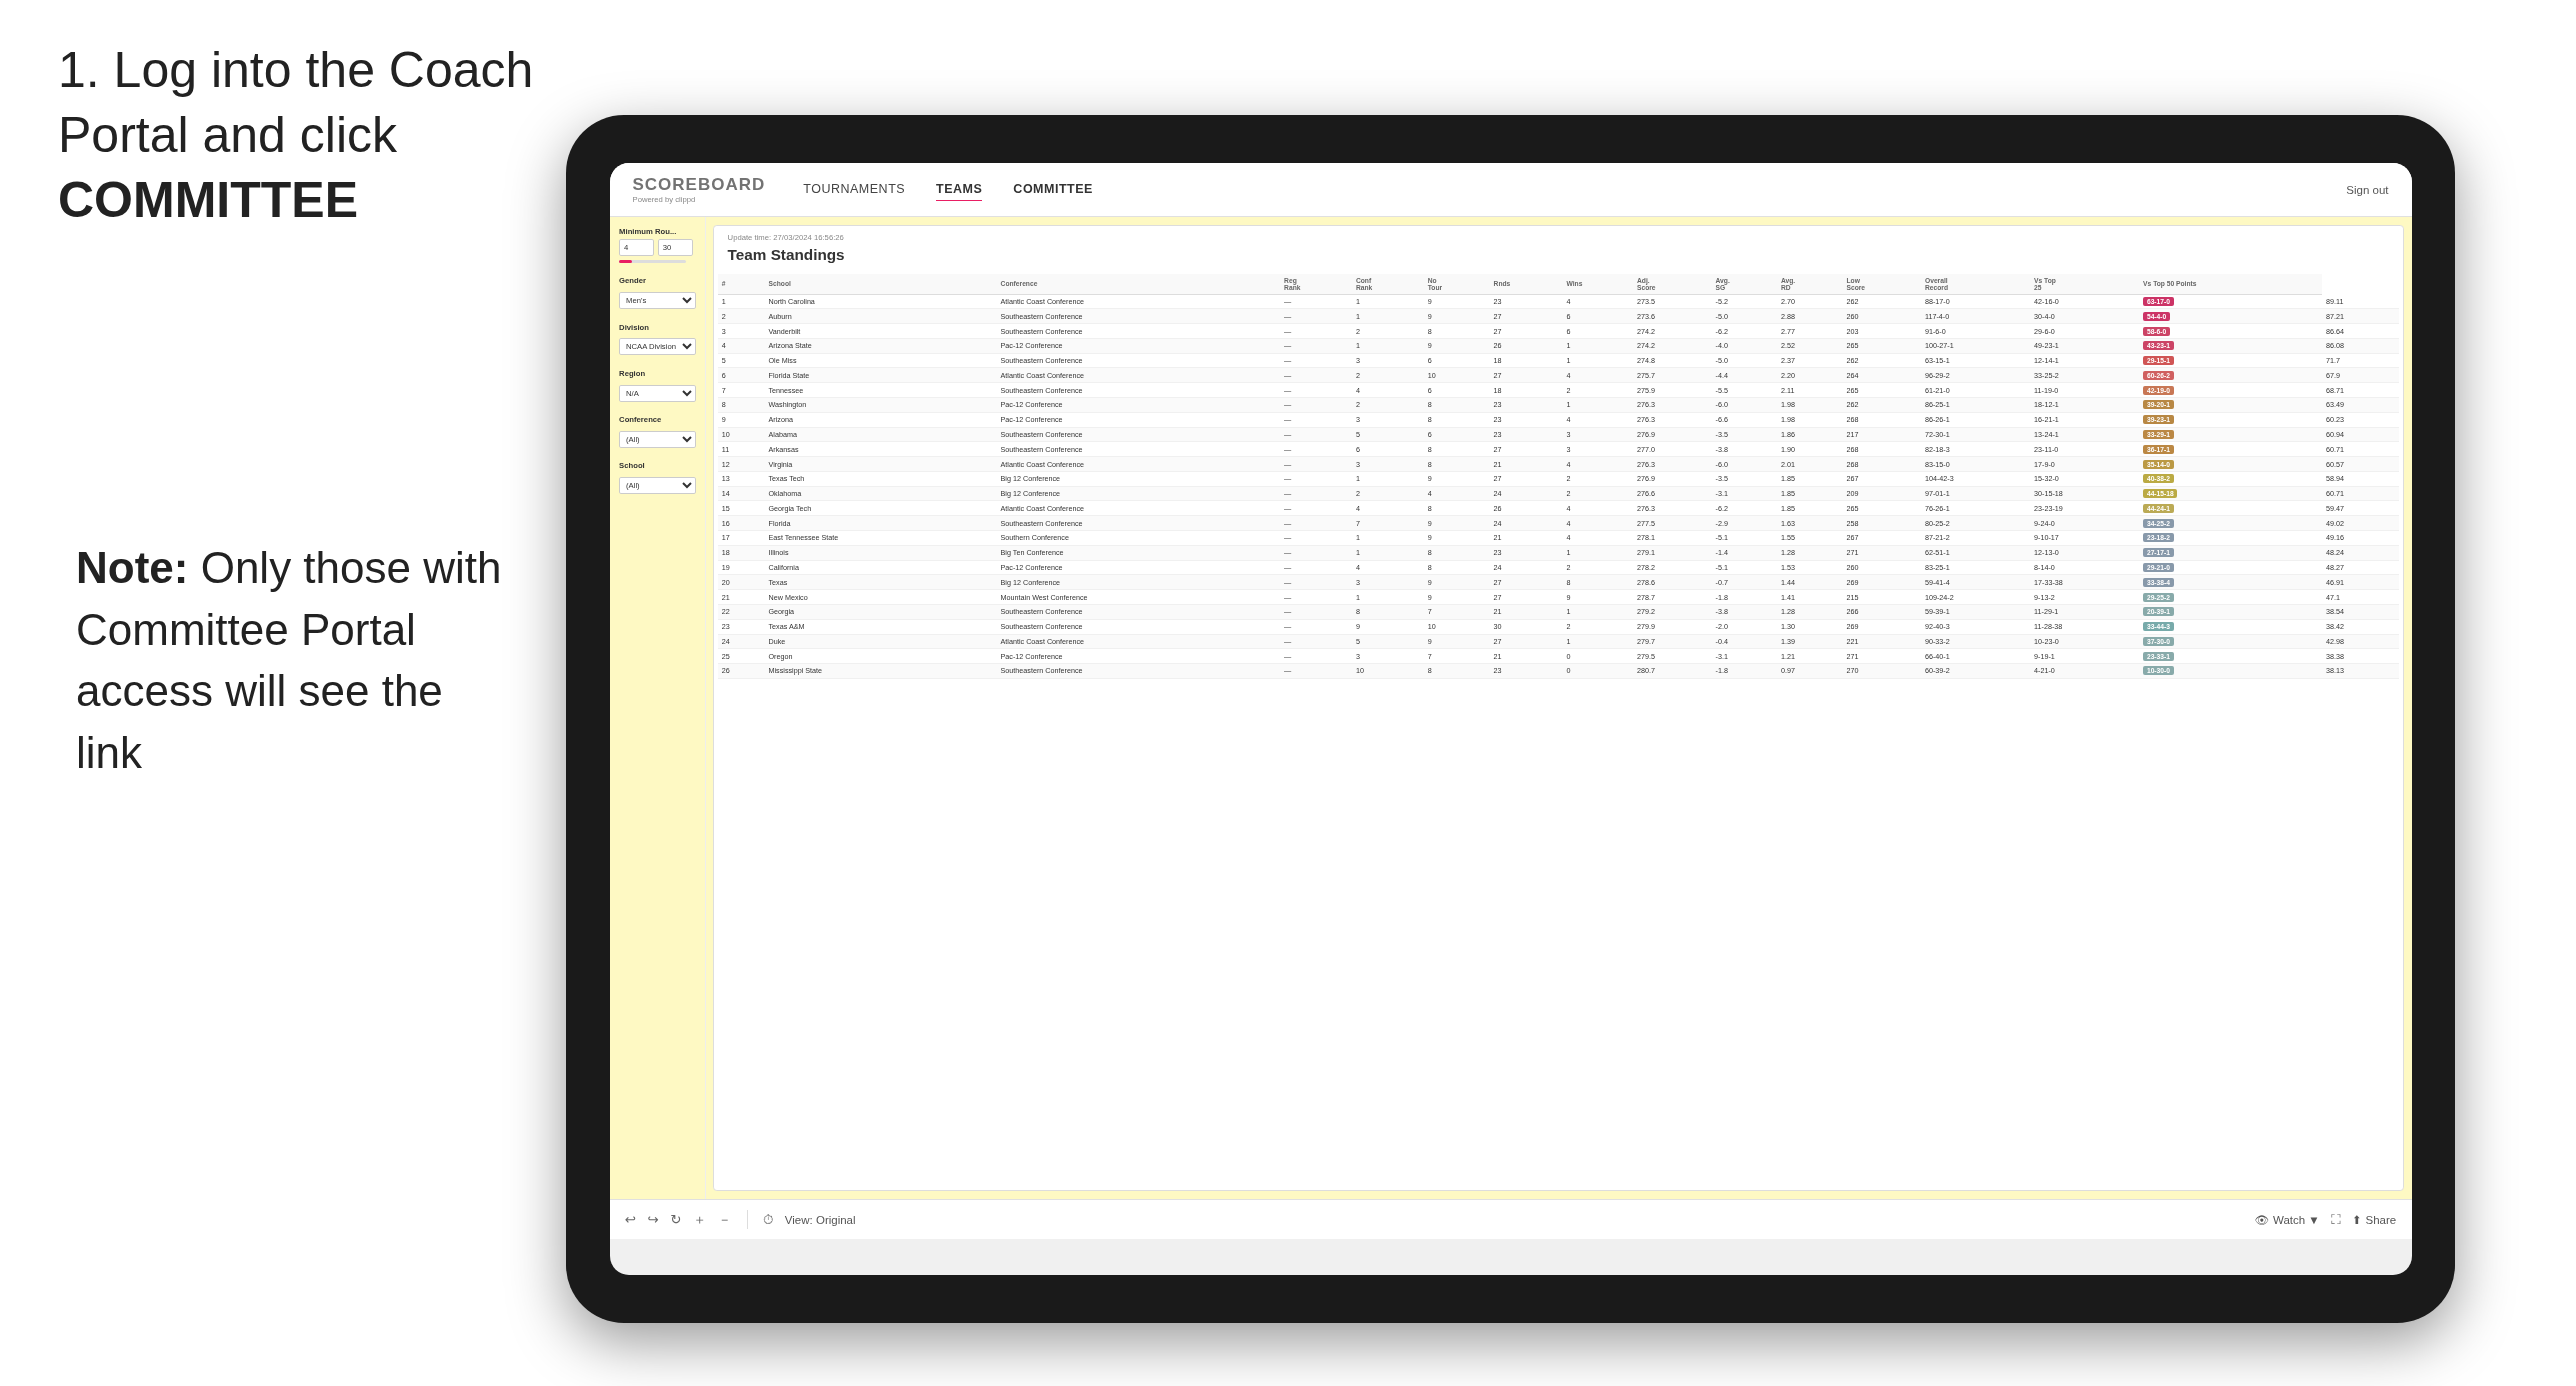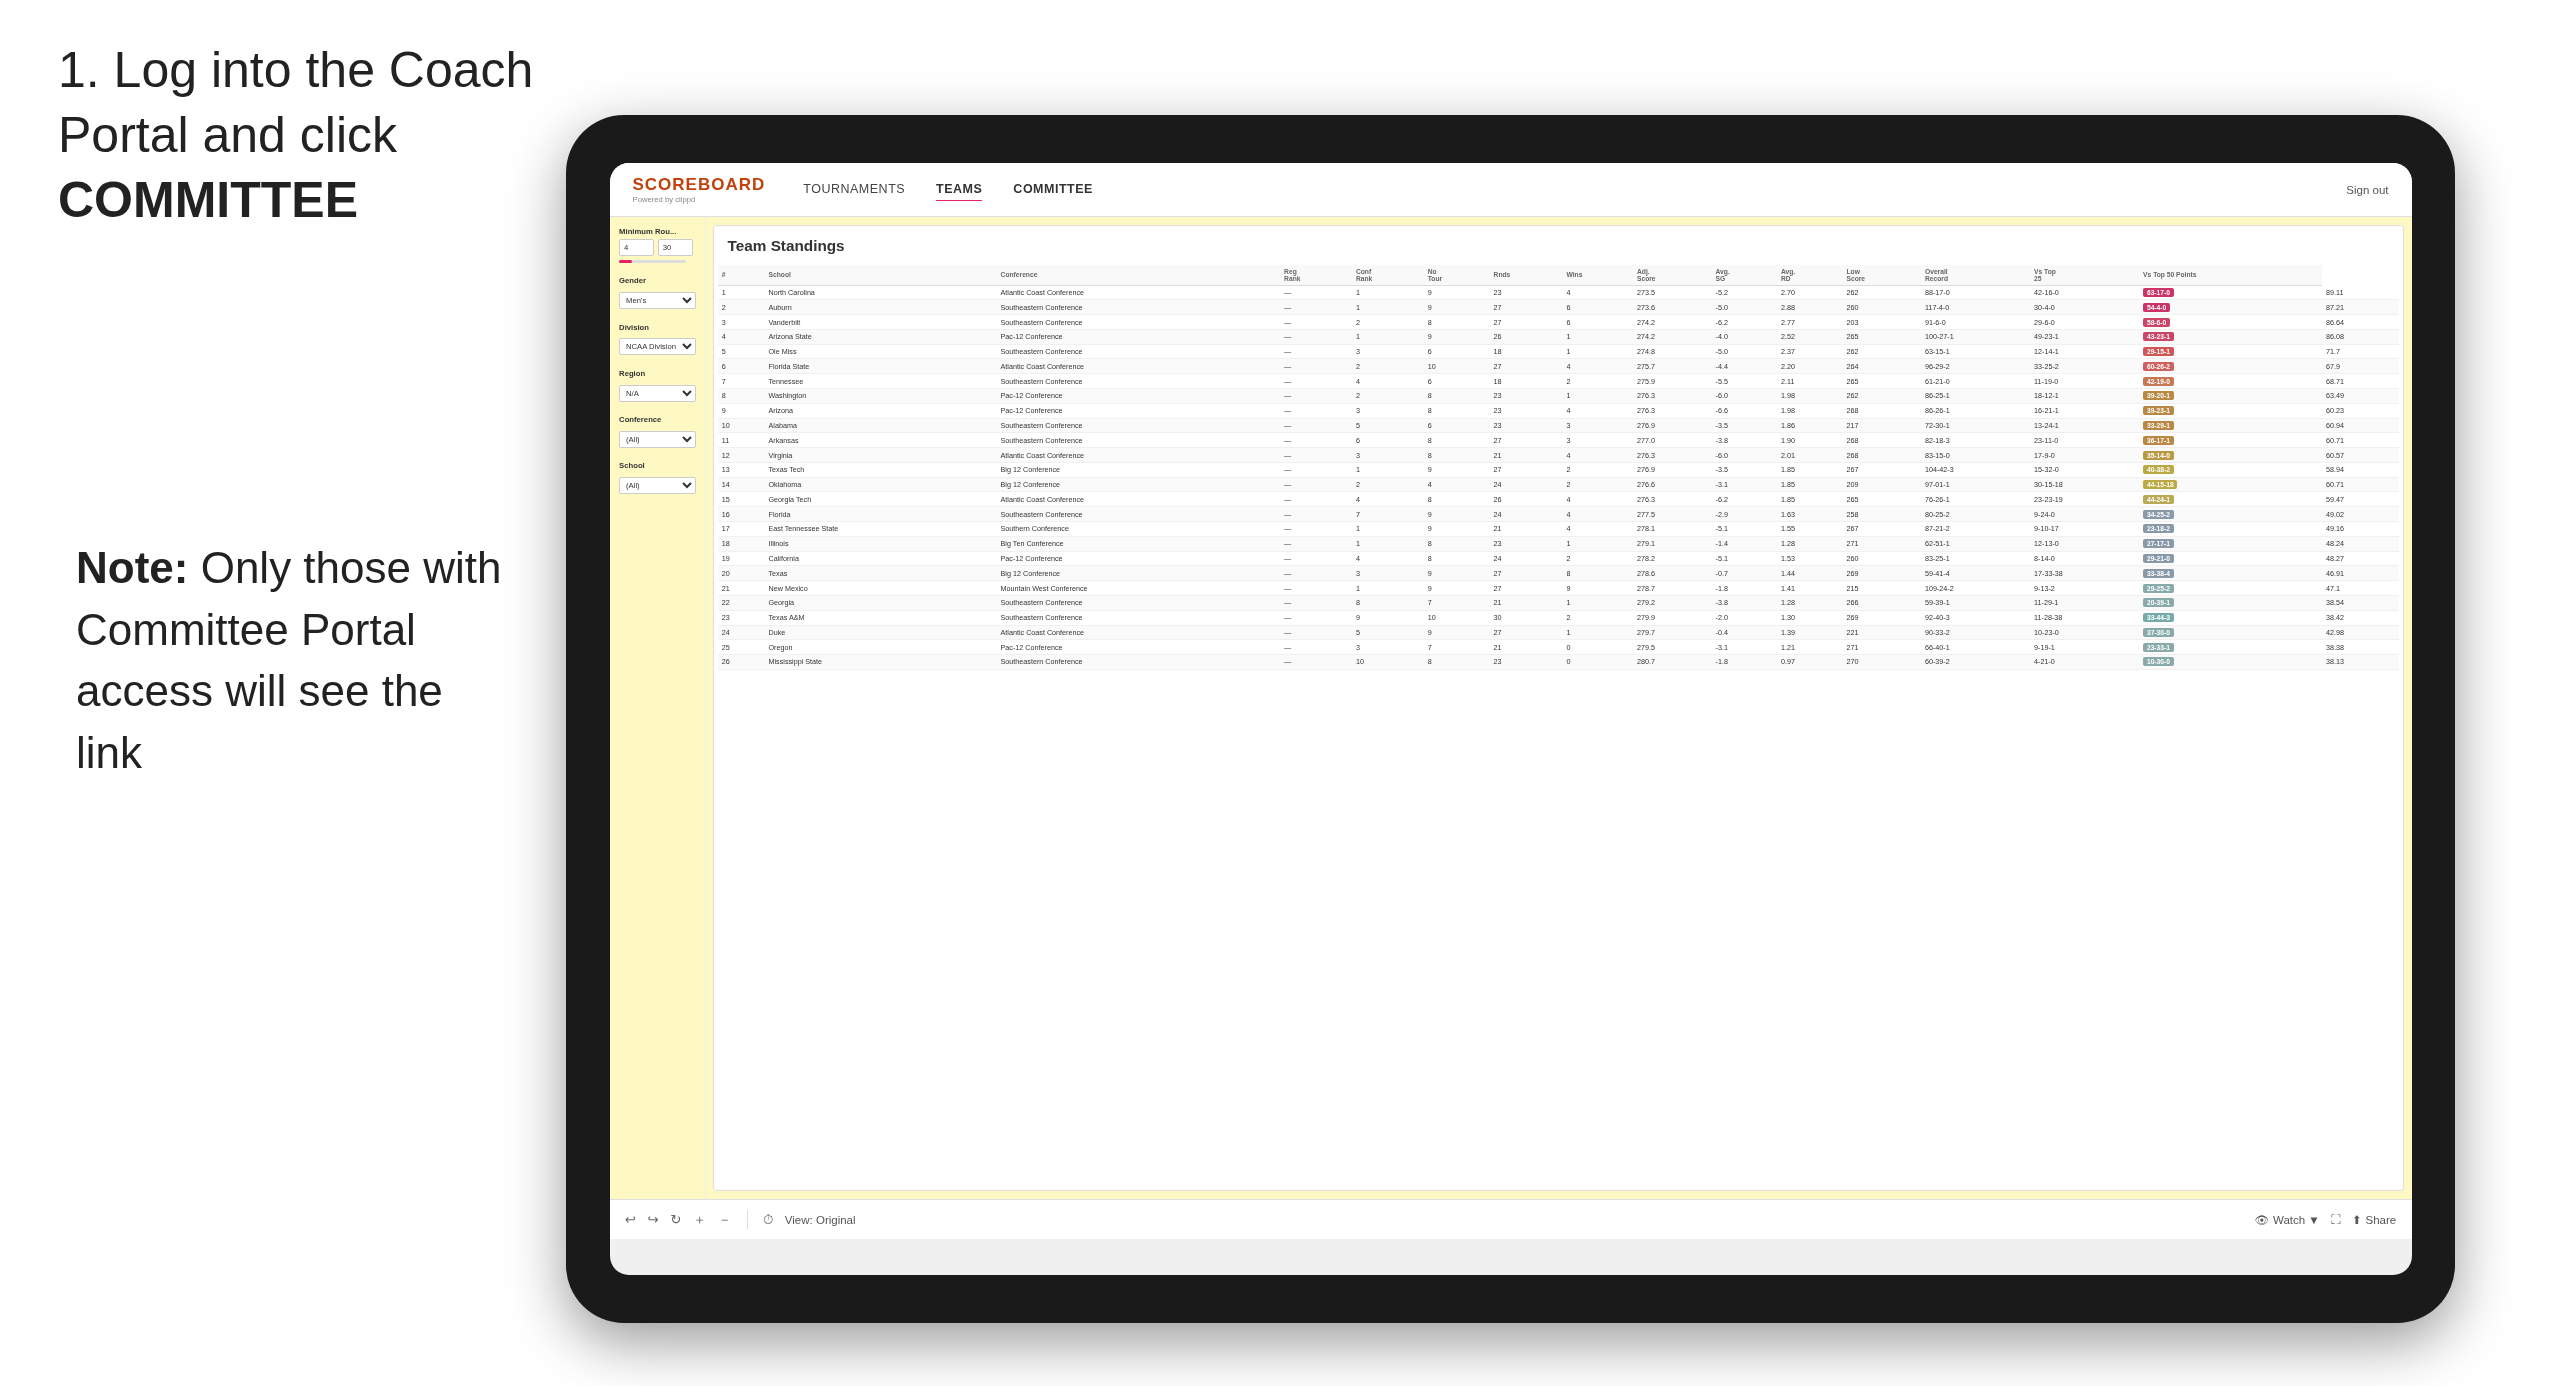--- a/index.html
+++ b/index.html
@@ -88,21 +88,21 @@
 
     .logo-area {
       display: flex;
       flex-direction: column;
       margin-right: 38px;
     }
 
     .logo-main {
       font-size: 17px;
       font-weight: 800;
-      color: #c2410c;
+      color: #737373;
       letter-spacing: 1px;
     }
 
     .logo-sub {
       font-size: 7.7px;
       color: #888;
     }
 
     .nav-items {
       display: flex;
@@ -387,20 +387,24 @@
           <div class="filter-section-title">School</div>
           <select class="small-select">
             <option>(All)</option>
           </select>
         </div>
       </div>
 
       <div style="flex:1;background:#fff;margin:7.7px;border:1px solid #ddd;border-radius:3.8px;display:flex;flex-direction:column;overflow:hidden;">
 
         <div style="padding:7.7px 13.4px 5.8px;">
+          <div style="font-size:7.7px;color:#888;">
+            <span>Update time:</span>
+            <span>27/03/2024 16:56:26</span>
+          </div>
           <div style="font-size:15.3px;font-weight:600;color:#333;margin:3.8px 0;">Team Standings</div>
         </div>
 
         <div style="flex:1;overflow:auto;padding:0 3.8px;">
           <table class="data-table">
             <thead>
               <tr>
                 <th>#</th>
                 <th>School</th>
                 <th>Conference</th>

